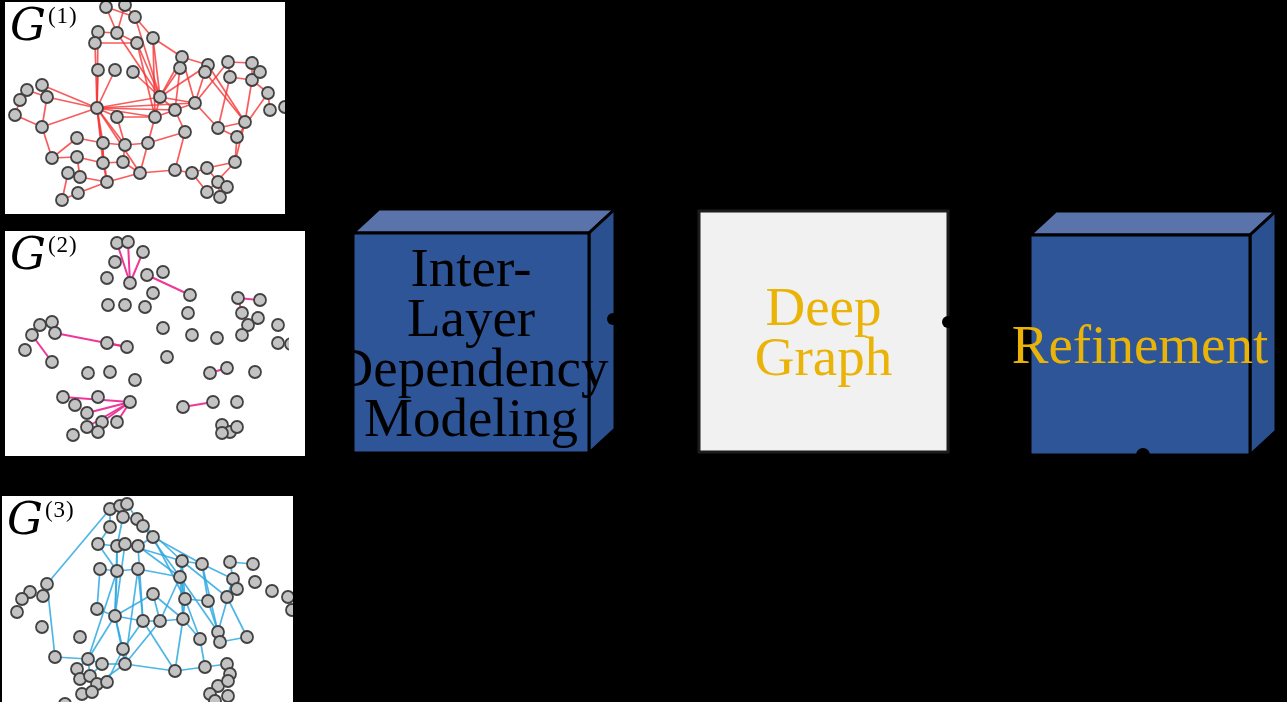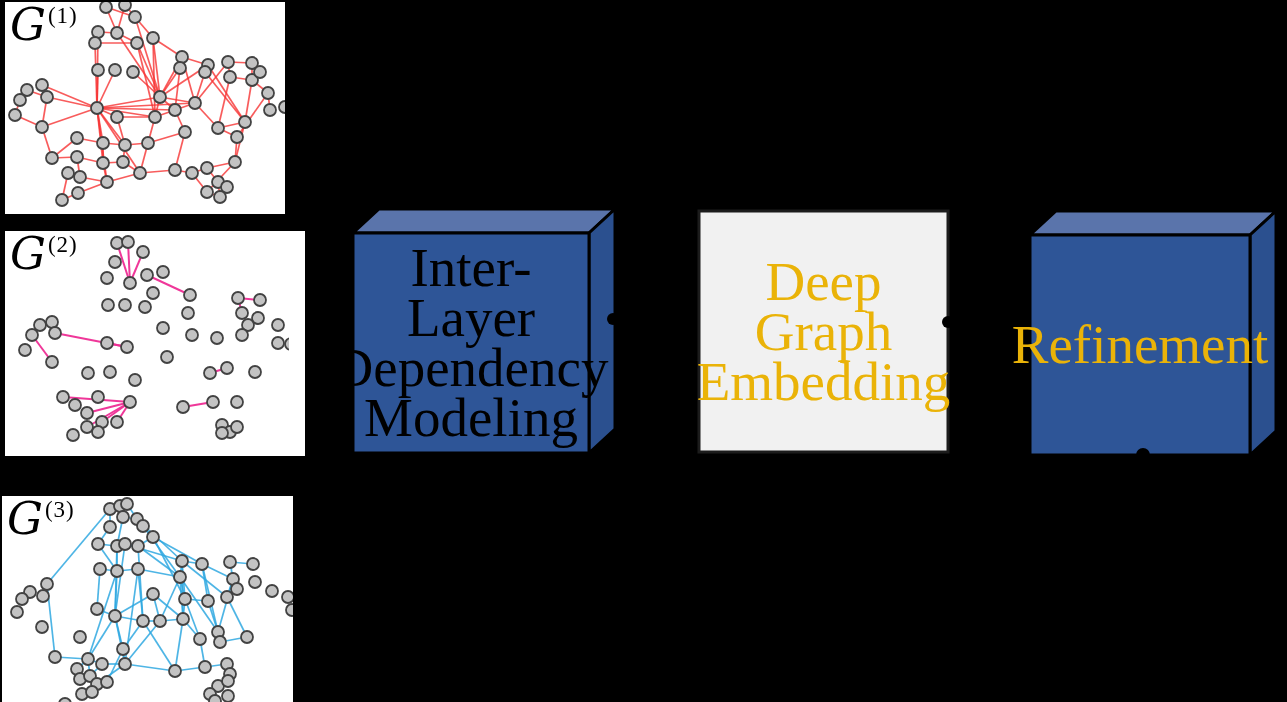--- a/index.html
+++ b/index.html
@@ -487,21 +487,20 @@
       <div>Modeling</div>
     </div>
   </div>
 
   <div class="stage" style="left: 696px; top: 208px; width: 255px; height: 247px;">
     <svg width="255" height="247" viewBox="0 0 255 247">
         <polygon points="3,3 252,3 252,244 3,244" fill="#f1f1f1" stroke="#1c1c1c" stroke-width="3"></polygon>
       </svg>
     <div class="box-label" style="left: 3px; top: 3px; width: 249px; height: 241px; color: #eab308;">
       <div>Deep Graph</div>
-      <div>Embedding</div>
       <div></div>
     </div>
   </div>
 
   <div class="stage" style="left: 1027px; top: 208px; width: 252px; height: 250px;">
     <svg width="252" height="250" viewBox="0 0 252 250">
         <polygon points="3,27 223,27 249,3 29,3" fill="#5a74ab" stroke="#000000" stroke-width="3"></polygon>
         <polygon points="223,27 249,3 249,223 223,247" fill="#2b508f" stroke="#000000" stroke-width="3"></polygon>
         <polygon points="3,27 223,27 223,247 3,247" fill="#2e5597" stroke="#000000" stroke-width="3"></polygon>
       </svg>

